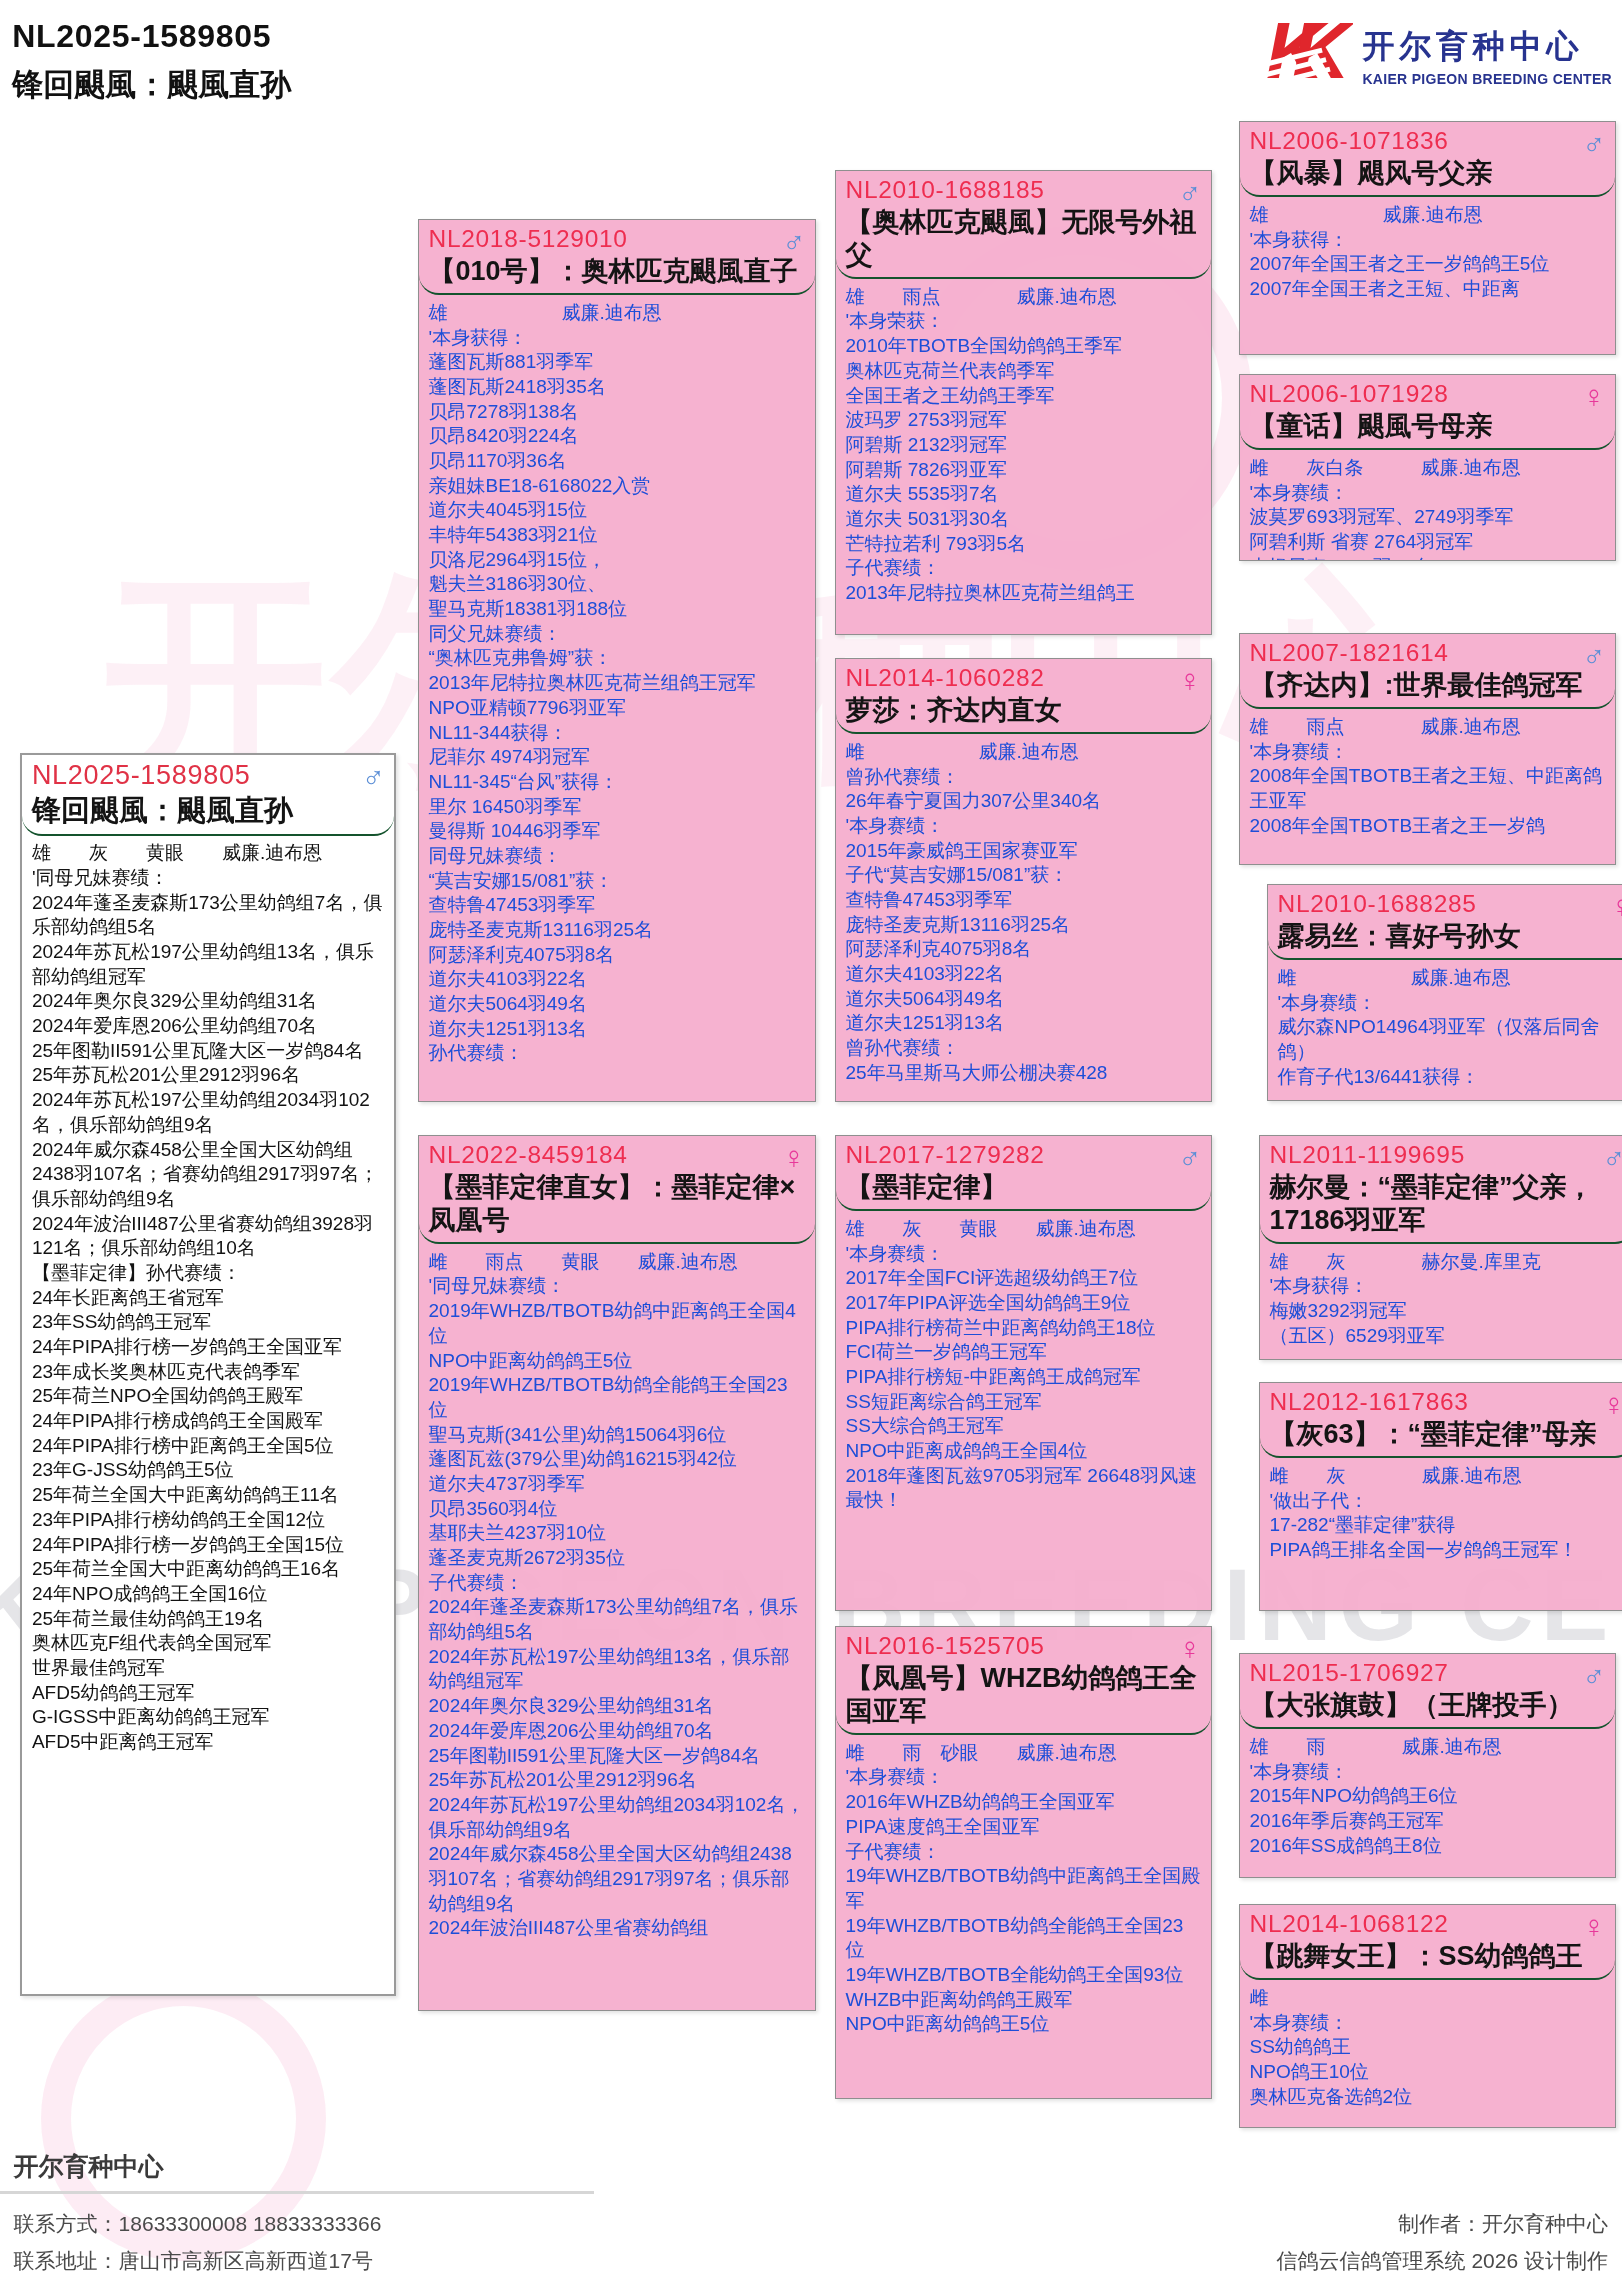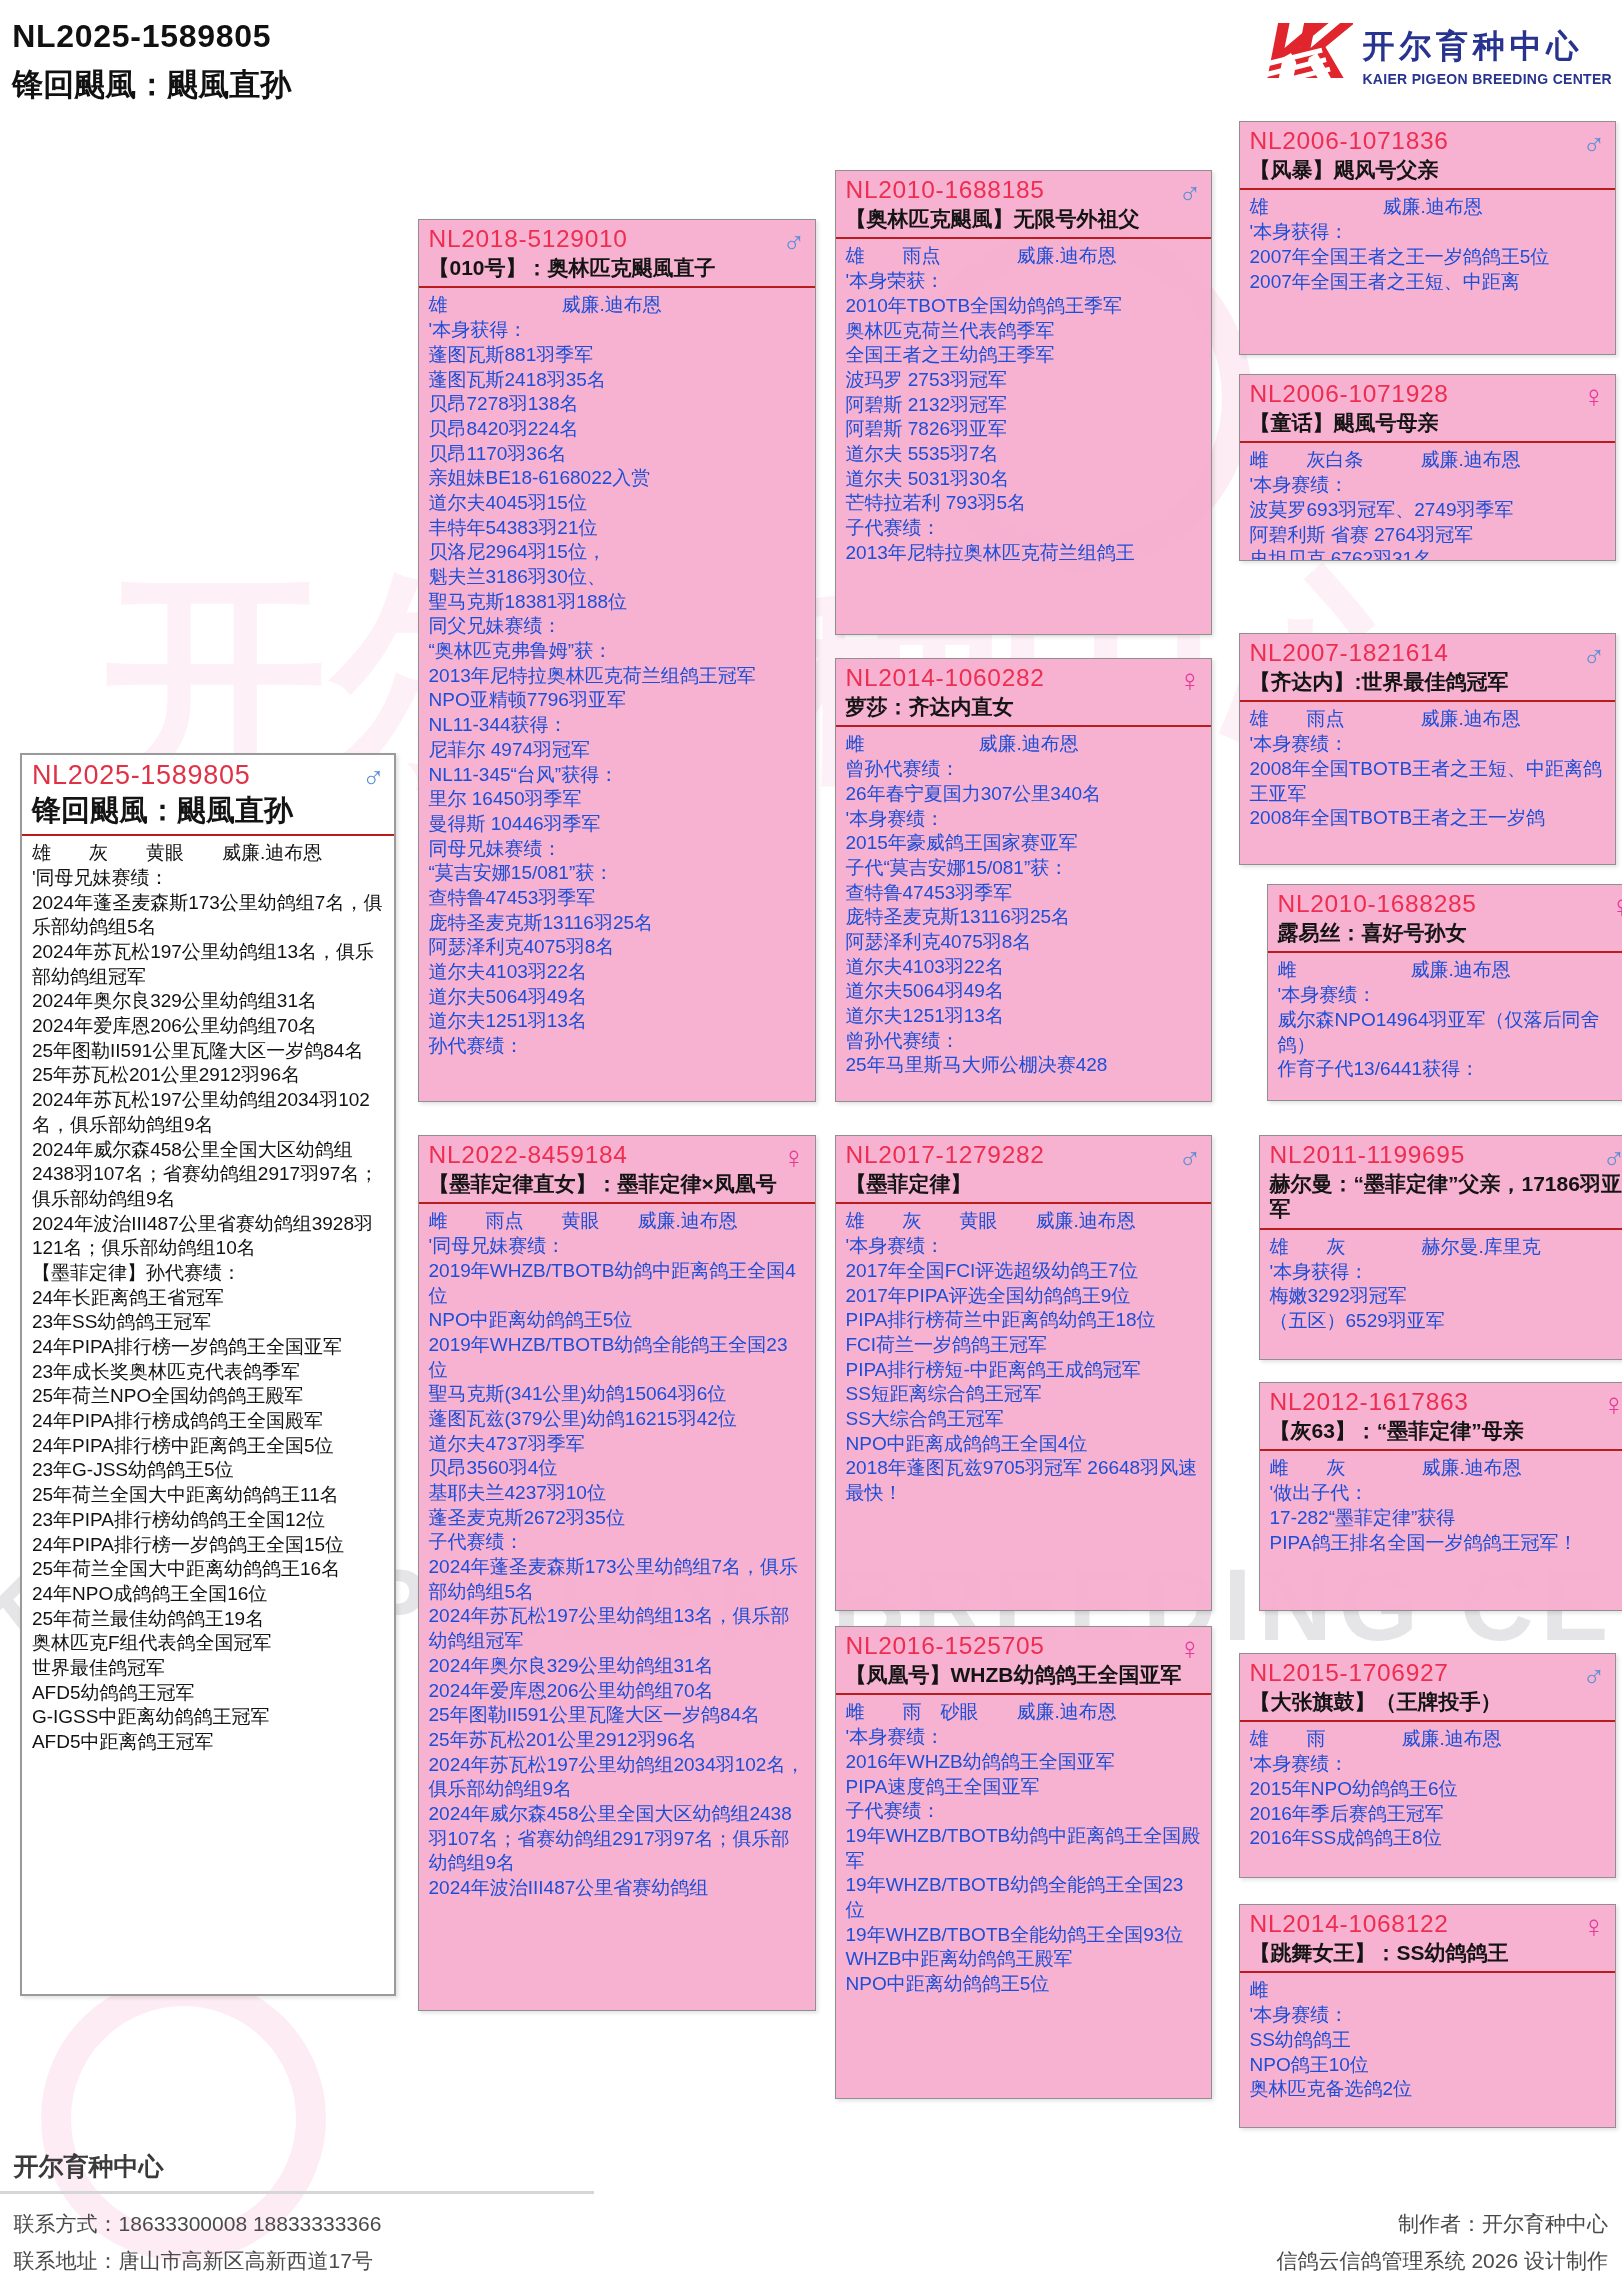--- a/index.html
+++ b/index.html
@@ -29,26 +29,26 @@
   .s1{left:-4.1px;top:35px;width:61px;}
   .s2{left:-4.1px;top:45px;width:65px;}
   .s3{left:-4.1px;top:55px;width:69px;}
   .logo-text{margin-left:9.5px;}
   .logo-cn{font-size:32px;font-weight:bold;color:#27338f;letter-spacing:4.8px;}
   .logo-en{font-size:14px;font-weight:bold;color:#27338f;letter-spacing:0.3px;margin-top:2.7px;}
 
   
   .card{position:absolute;background:rgba(246,174,205,0.95);border:1.4px solid #8f8f8f;
         box-sizing:border-box;overflow:hidden;z-index:1;box-shadow:2px 2px 4.1px rgba(0,0,0,0.12);}
-  .card-header{position:relative;padding:4.1px 9.5px 5.5px 9.5px;border-bottom:2px solid #b91c1c;}
+  .card-header{position:relative;padding:4.1px 9.5px 5.5px 9.5px;border-bottom:2px solid #14532d;border-radius:20px;}
   .card-id{font-size:24.5px;line-height:1.2;color:#ee2d50;letter-spacing:0.7px;}
   .sex{position:absolute;top:5.5px;right:9.5px;font-size:31px;font-weight:bold;line-height:1;}
   .sex.male{color:#5b8ed6;}
   .sex.female{color:#e8389a;}
-  .card-title{font-size:21px;line-height:1.22;font-weight:bold;color:#141414;margin-top:1.4px;}
+  .card-title{font-size:27px;line-height:1.22;font-weight:bold;color:#141414;margin-top:1.4px;}
   .card-body{padding:5.5px 9.5px;font-size:19px;line-height:1.3;color:#1d4ed8;white-space:pre-line;}
 
   .subject{background:rgba(255,255,255,0.97);border:2px solid #9a9a9a;}
   .subject .card-id{font-size:27px;color:#e03246;}
   .subject .card-title{font-size:29px;}
   .subject .card-body{color:#121212;}
 
   
   .footer-heading{position:absolute;left:13.6px;top:2150px;font-size:25px;font-weight:bold;color:#3a3a3a;z-index:2;}
   .footer-divider{position:absolute;left:0;top:2191px;width:594px;height:2.7px;background:#d6d6d6;z-index:2;}

